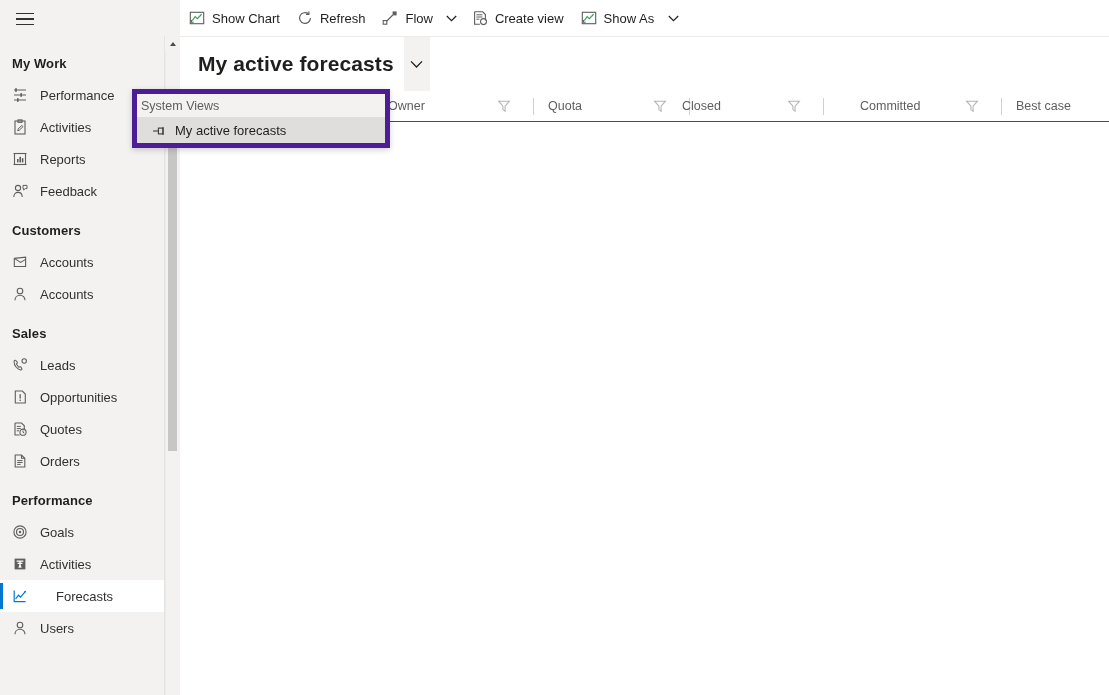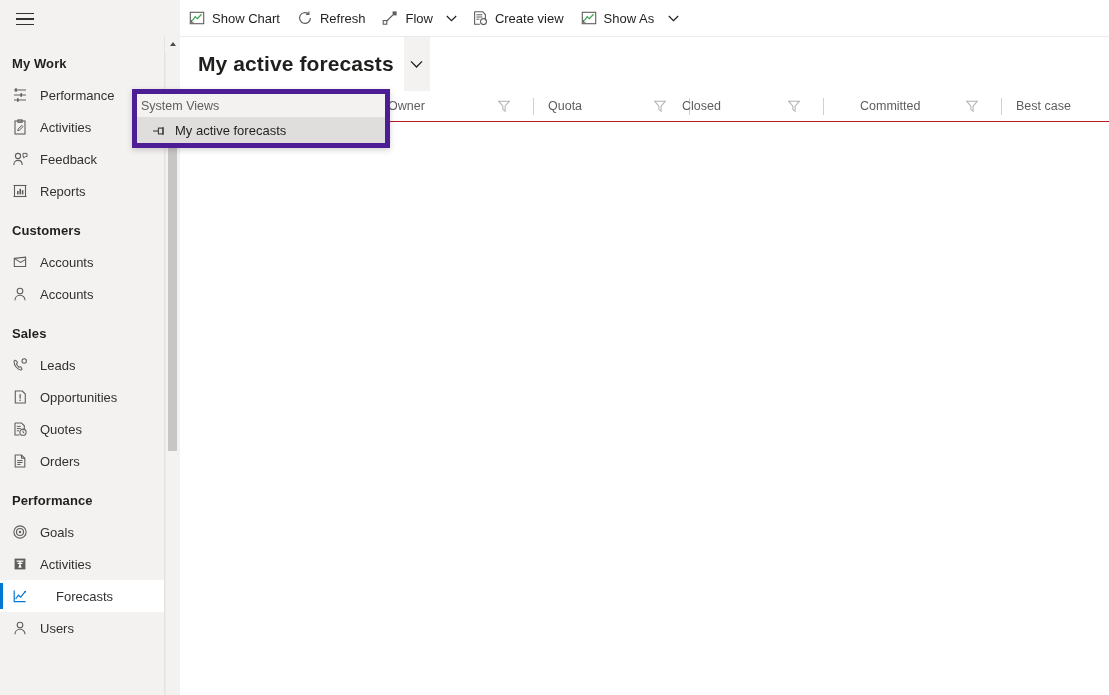--- a/index.html
+++ b/index.html
@@ -197,38 +197,38 @@
                 <rect x="3" y="2" width="10" height="13" fill="none" stroke="#605e5c" stroke-width="1.1"></rect>
                 <rect x="6" y="0.9" width="4" height="2.4" fill="none" stroke="#605e5c" stroke-width="1.1"></rect>
                 <path d="M9.8 6.4 L6.2 10 L5.7 11.7 L7.4 11.2 L11 7.6 Z" fill="none" stroke="#605e5c" stroke-width="1"></path>
               </svg>
             </span>
             <span class="nav-label">Activities</span>
           </div>
           <div class="nav-item">
             <span class="nav-ico">
               <svg width="16" height="16" viewBox="0 0 16 16" aria-hidden="true">
-                <circle cx="6" cy="5" r="2.6" fill="none" stroke="#605e5c" stroke-width="1.1"></circle>
-                <path d="M1.8 14c0-2.8 1.9-4.6 4.2-4.6s4.2 1.8 4.2 4.6" fill="none" stroke="#605e5c" stroke-width="1.1"></path>
-                <path d="M11 2.4h4v3.2h-1.6L11.6 7V5.6H11z" fill="none" stroke="#605e5c" stroke-width="1"></path>
-              </svg>
-            </span>
-            <span class="nav-label">Feedback</span>
-          </div>
-          <div class="nav-item">
-            <span class="nav-ico">
-              <svg width="16" height="16" viewBox="0 0 16 16" aria-hidden="true">
                 <rect x="2.5" y="2.5" width="11" height="11" fill="none" stroke="#605e5c" stroke-width="1.1"></rect>
                 <rect x="5" y="8" width="1.6" height="3.4" fill="#605e5c"></rect>
                 <rect x="7.4" y="5.8" width="1.6" height="5.6" fill="#605e5c"></rect>
                 <rect x="9.8" y="7.2" width="1.6" height="4.2" fill="#605e5c"></rect>
                 <path d="M2.5 2.5h-1M13.5 2.5h1M2.5 13.5h-1M13.5 13.5h1" stroke="#605e5c" stroke-width="1.1"></path>
               </svg>
             </span>
             <span class="nav-label">Reports</span>
+          </div>
+          <div class="nav-item">
+            <span class="nav-ico">
+              <svg width="16" height="16" viewBox="0 0 16 16" aria-hidden="true">
+                <circle cx="6" cy="5" r="2.6" fill="none" stroke="#605e5c" stroke-width="1.1"></circle>
+                <path d="M1.8 14c0-2.8 1.9-4.6 4.2-4.6s4.2 1.8 4.2 4.6" fill="none" stroke="#605e5c" stroke-width="1.1"></path>
+                <path d="M11 2.4h4v3.2h-1.6L11.6 7V5.6H11z" fill="none" stroke="#605e5c" stroke-width="1"></path>
+              </svg>
+            </span>
+            <span class="nav-label">Feedback</span>
           </div>
           <div class="nav-group-title">Customers</div>
           <div class="nav-item">
             <span class="nav-ico">
               <svg width="16" height="16" viewBox="0 0 16 16" aria-hidden="true">
                 <path d="M2.3 4.4 L13.6 3.2 v9.3 H2.3 Z" fill="none" stroke="#605e5c" stroke-width="1.1"></path>
                 <path d="M2.3 4.4 L8.6 8.4 L13.6 5.4" fill="none" stroke="#605e5c" stroke-width="1.05"></path>
               </svg>
             </span>
             <span class="nav-label">Accounts</span>

